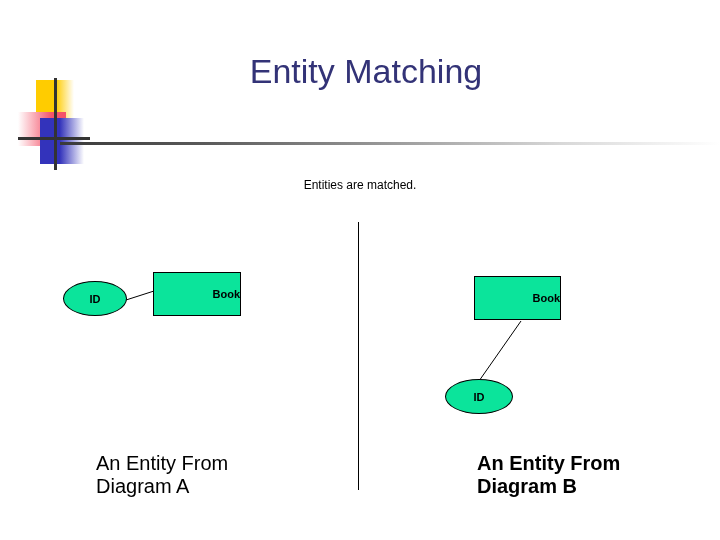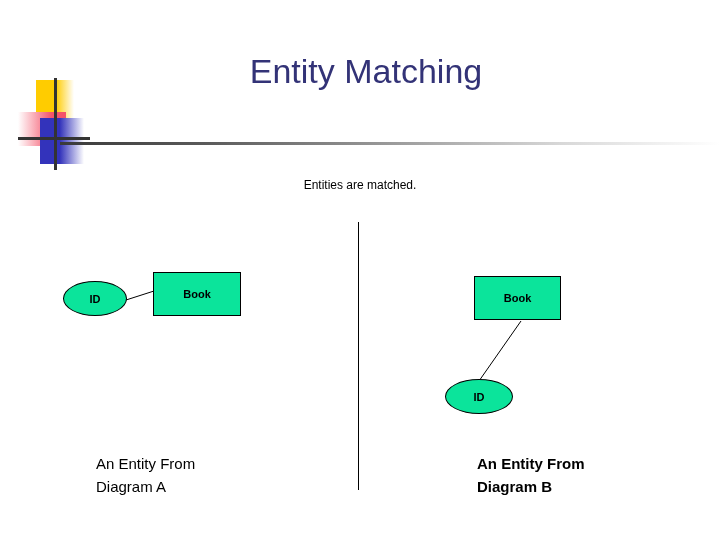--- a/index.html
+++ b/index.html
@@ -90,21 +90,21 @@
   }
 
   
   .er-rect {
     position: absolute;
     background: #0BE49B;
     border: 1px solid #000000;
     box-sizing: border-box;
     display: flex;
     align-items: center;
-    justify-content: center;
+    justify-content: flex-end;
     font-size: 11px;
     font-weight: bold;
     color: #000000;
   }
   .er-ellipse {
     position: absolute;
     background: #0BE49B;
     border: 1px solid #000000;
     border-radius: 50%;
     box-sizing: border-box;
@@ -130,21 +130,21 @@
   #connectors {
     position: absolute;
     left: 0; top: 0;
     width: 720px; height: 540px;
     pointer-events: none;
   }
 
   
   .caption {
     position: absolute;
-    font-size: 15px;
+    font-size: 20px;
     color: #000000;
     line-height: 23px;
     white-space: pre-line;
   }
   #caption-a { left: 96px; top: 452px; font-weight: normal; }
   #caption-b { left: 477px; top: 452px; font-weight: bold; }
 </style>
 </head>
 <body>
 

